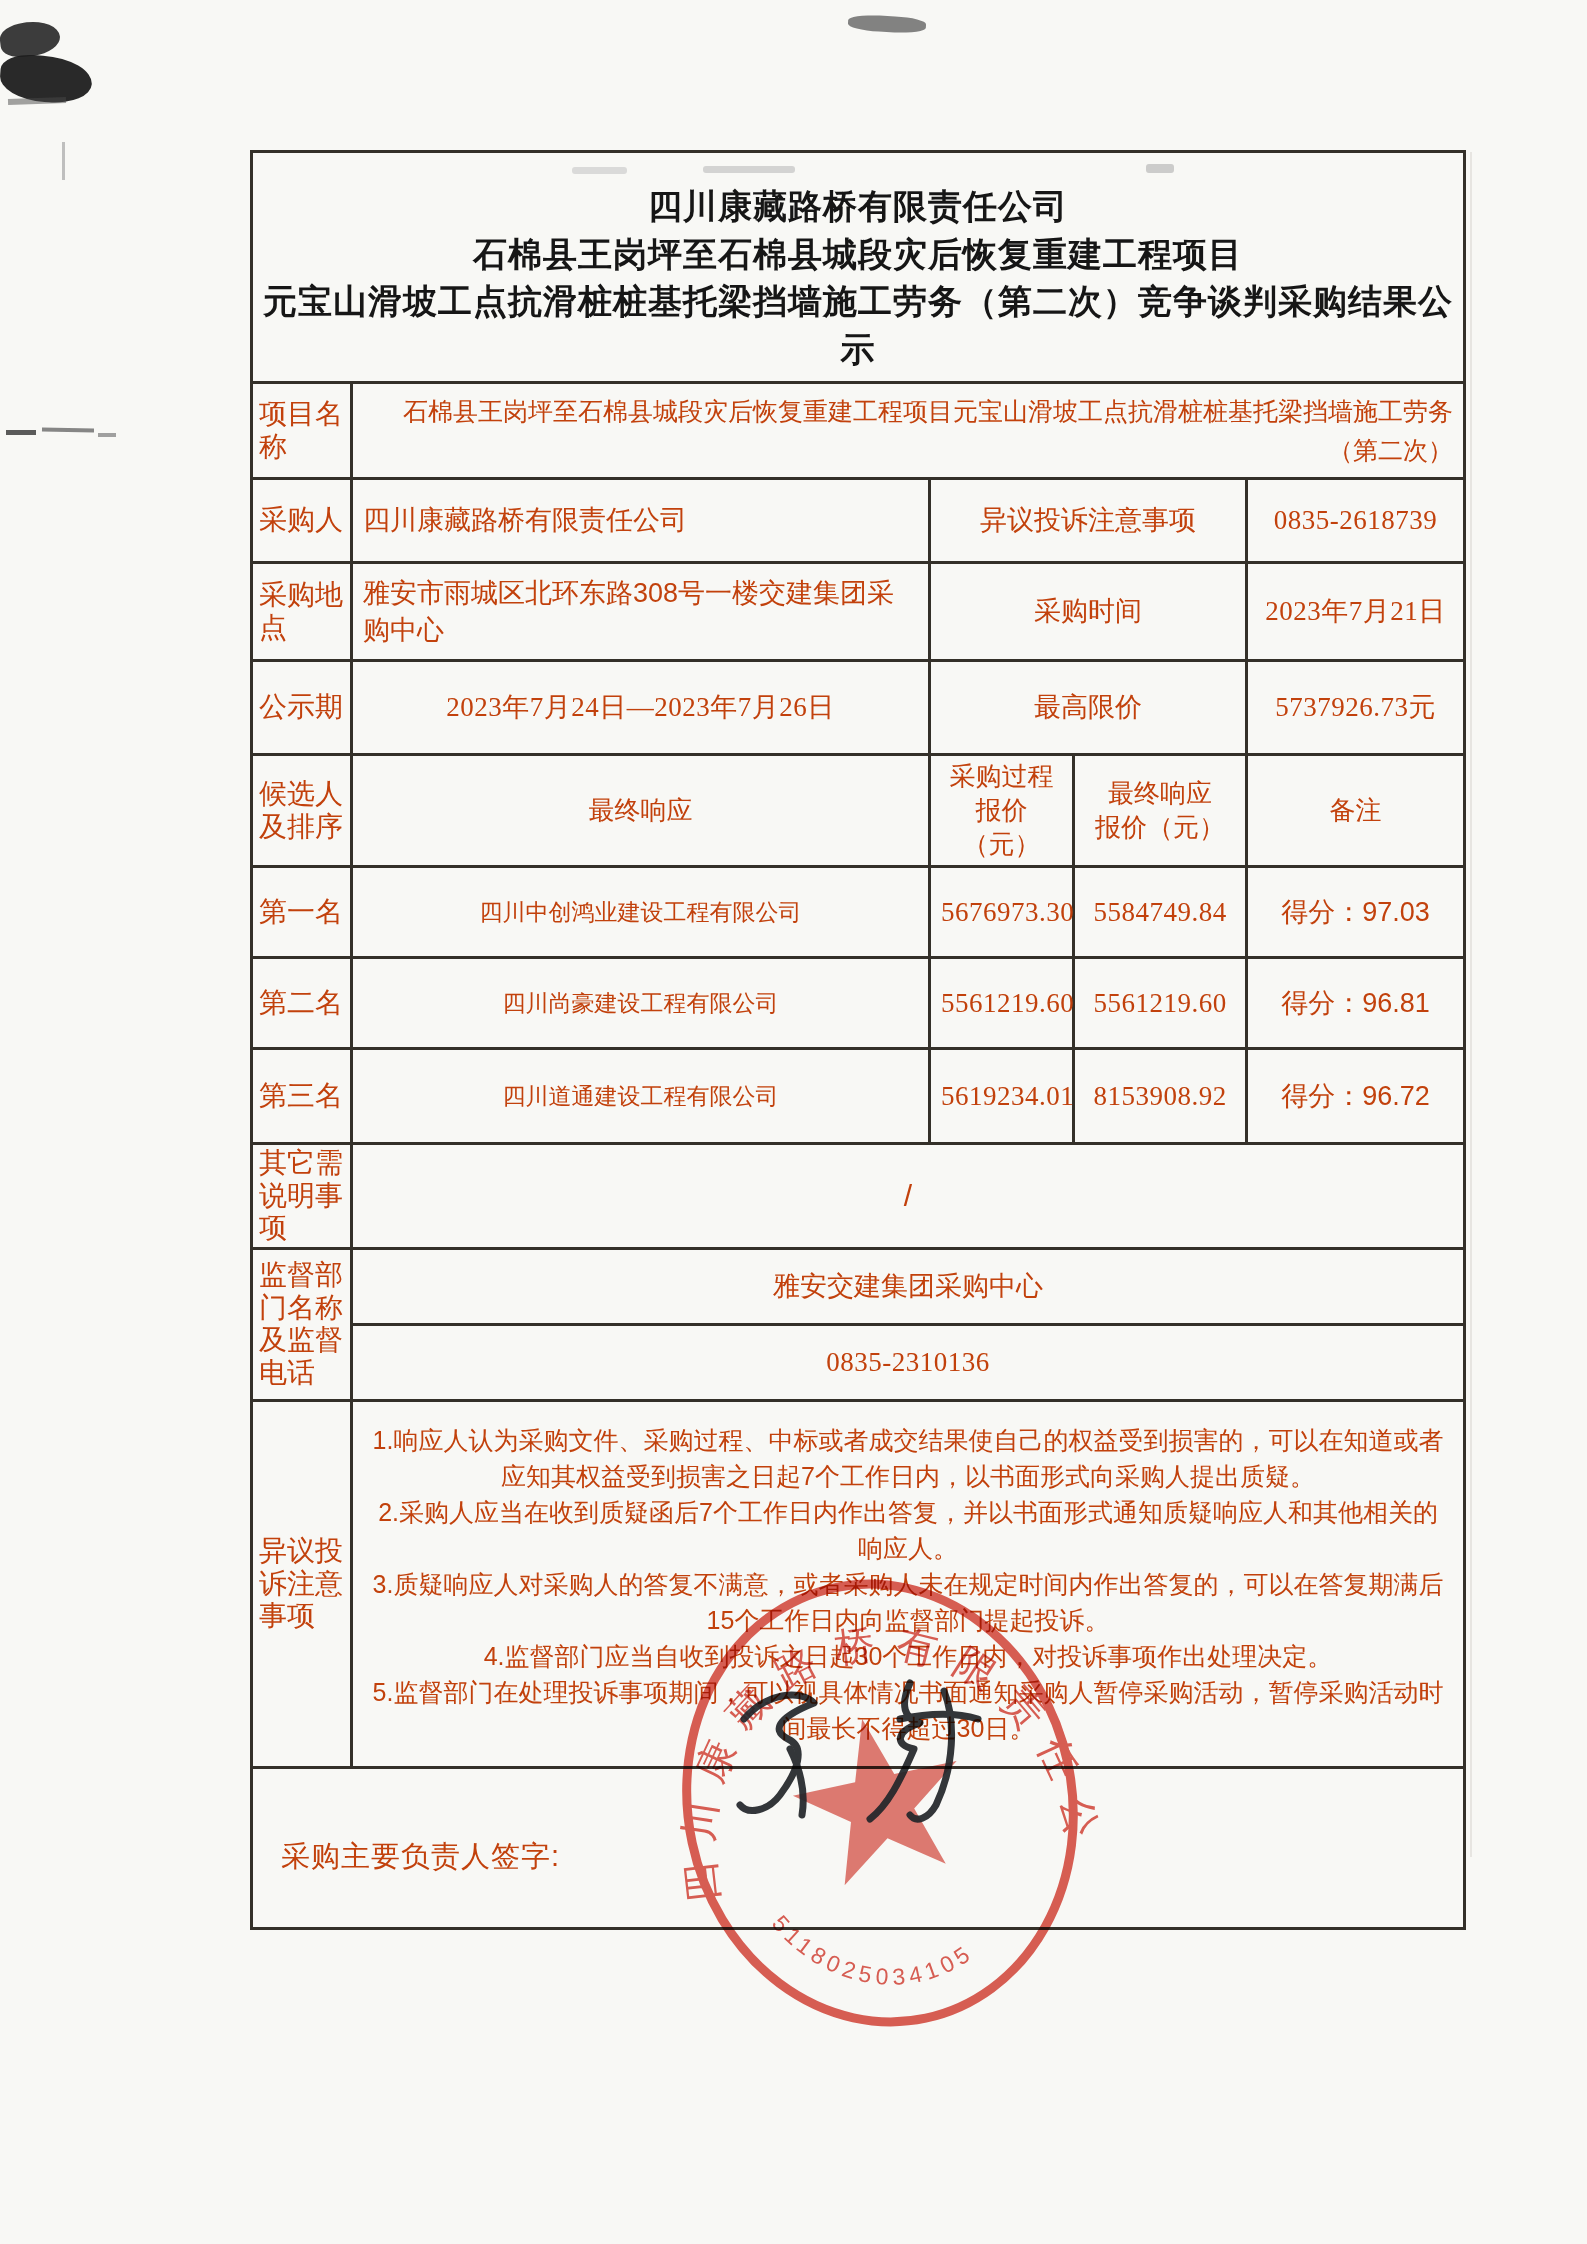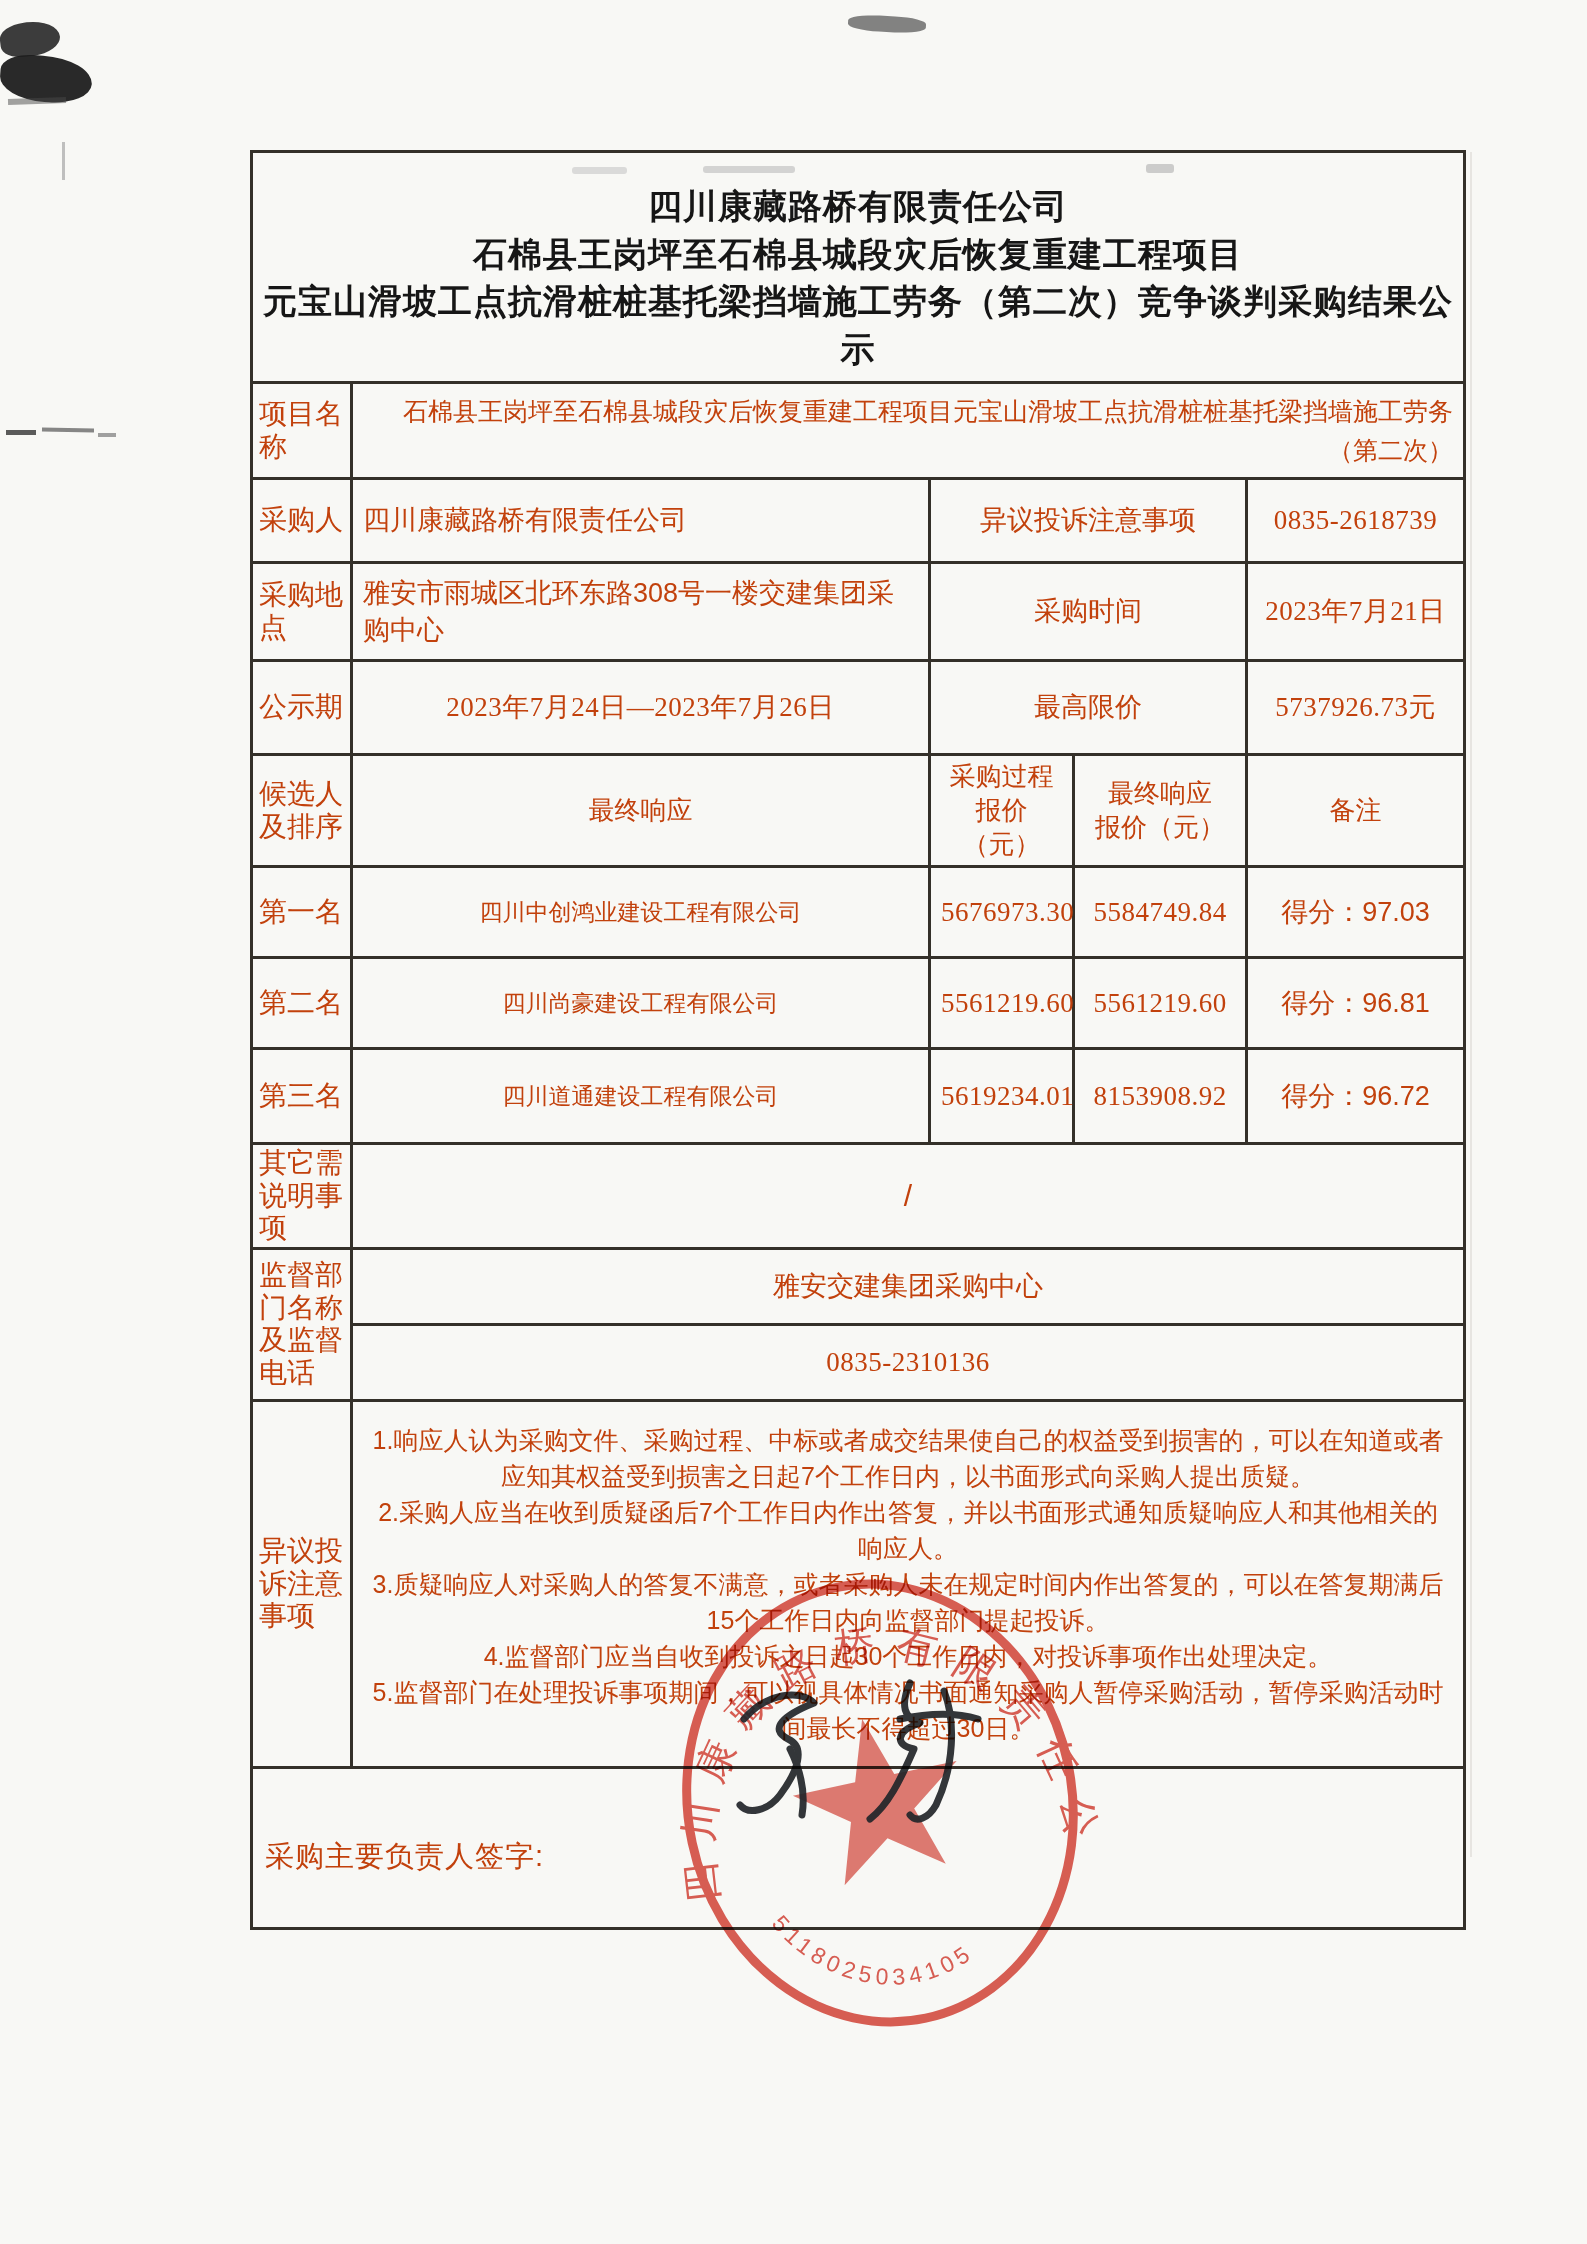--- a/index.html
+++ b/index.html
@@ -20,21 +20,21 @@
   .title-cell{text-align:center;font-weight:bold;font-size:34px;line-height:1.4;letter-spacing:1px;padding-top:30px;vertical-align:top;color:#161616}
   .center{text-align:center}
   .preline{white-space:pre-line}
   .num{font-family:Liberation Serif, serif;letter-spacing:.5px}
   .projval{font-size:25px;line-height:1.55;text-align:right}
   .namecell{font-size:23px}
   .hdr{font-size:26px;line-height:1.3}
   .obj{font-size:25px;line-height:36px;padding:14px 12px;text-align:center}
   .slash{font-size:30px}
   .sig-cell{position:relative;padding:0}
-  .sig-label{position:absolute;left:12px;top:68px;font-size:29px;letter-spacing:1px}
+  .sig-label{position:absolute;left:28px;top:68px;font-size:29px;letter-spacing:1px}
   
   .stamp-wrap{position:absolute;left:648px;top:1543px;width:470px;height:510px;mix-blend-mode:multiply;pointer-events:none}
   
   .art{position:absolute;pointer-events:none}
   .a1{left:0;top:22px;width:60px;height:34px;background:#2b2b2b;border-radius:45% 55% 50% 40%;transform:rotate(-7deg);opacity:.92}
   .a2{left:0;top:56px;width:92px;height:46px;background:#1d1d1d;border-radius:35% 55% 45% 50%;transform:rotate(4deg);opacity:.95}
   .a3{left:8px;top:98px;width:58px;height:6px;background:#4a4a4a;opacity:.5;transform:rotate(-2deg)}
   .a4{left:62px;top:142px;width:3px;height:38px;background:#9a9a9a;opacity:.6}
   .a5{left:6px;top:430px;width:30px;height:5px;background:#333;opacity:.8}
   .a6{left:42px;top:428px;width:52px;height:4px;background:#555;opacity:.7;transform:rotate(1deg)}

